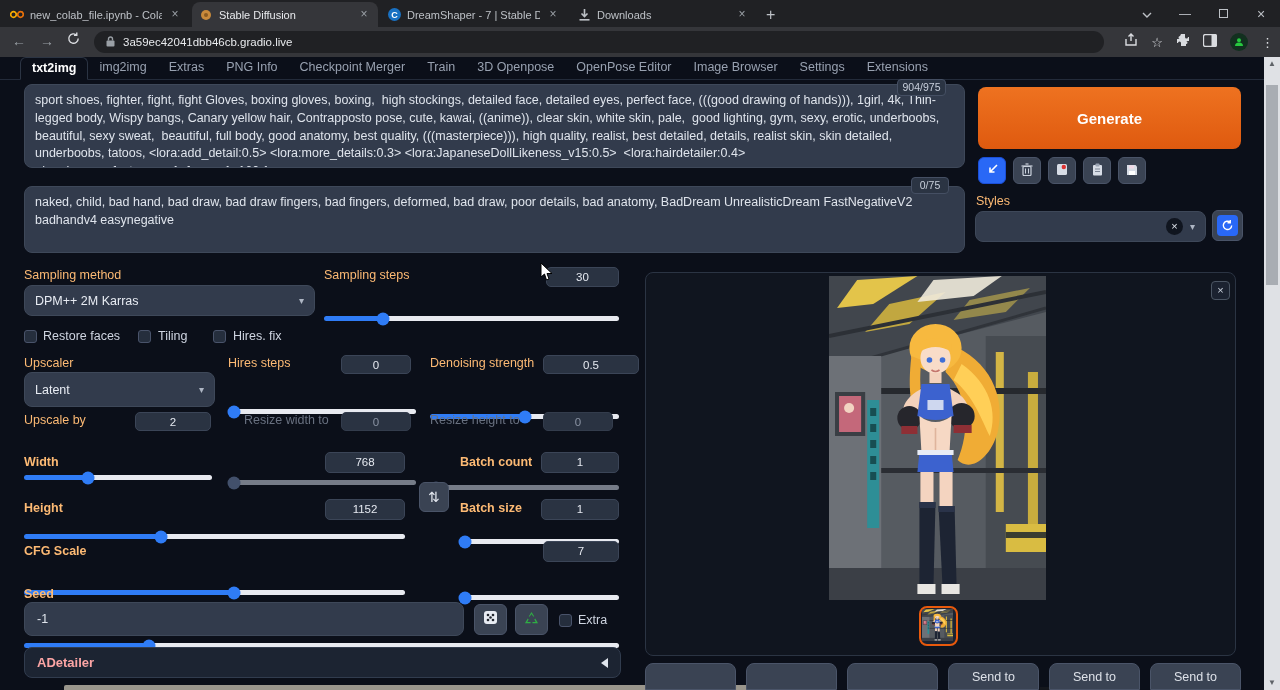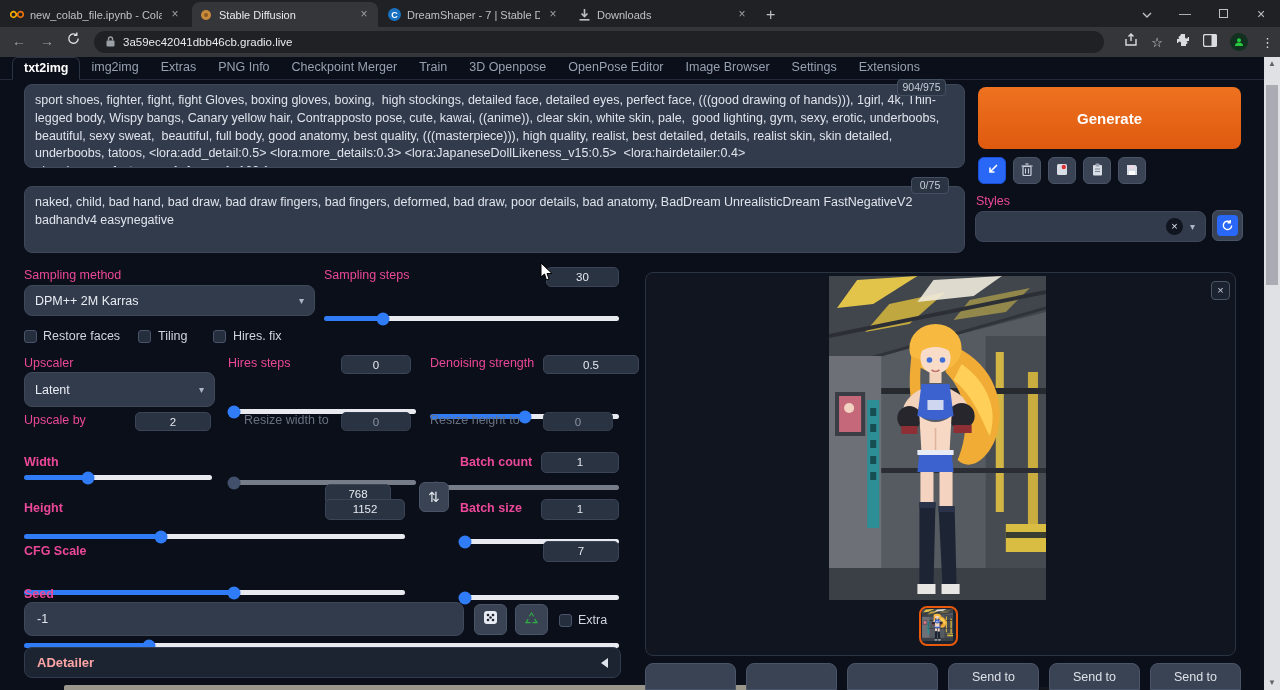--- a/index.html
+++ b/index.html
@@ -22,39 +22,39 @@
   .chrome-toolbar { position:absolute; top:27px; left:0; width:1280px; height:30px; background:#35363a; }
   .nav-arrow { position:absolute; top:33px; color:#9aa0a6; font-size:14px; line-height:16px; }
   .urlbar { position:absolute; left:94px; top:31px; width:1010px; height:22px; background:#202124; border-radius:11px;
             display:flex; align-items:center; gap:8px; padding:0 12px; color:#e8eaed; font-size:11.5px; }
   .tb-icons { position:absolute; right:6px; top:27px; height:30px; display:flex; align-items:center; gap:13px; color:#dadce0; }
   .avatar { width:18px; height:18px; border-radius:50%; background:#12301f; display:flex; align-items:center; justify-content:center; }
 
   
   .page { position:absolute; top:57px; left:0; width:1264px; height:633px; background:#0b0f19; color:#cfd5e1; }
 
-  .sd-nav { display:flex; padding-left:12px; border-bottom:1px solid #232b3a; height:23px; }
+  .sd-nav { display:flex; padding-left:20px; border-bottom:1px solid #232b3a; height:23px; }
   .sd-nav-item { padding:3px 11px 4px; color:#98a1b0; font-size:12.5px; white-space:nowrap; }
   .sd-nav-item.active { color:#ffffff; font-weight:bold; border:1px solid #2b3443; border-bottom-color:#0b0f19;
                         border-radius:6px 6px 0 0; margin-bottom:-1px; background:#0b0f19; }
 
   .abs { position:absolute; }
   textarea.prompt { background:#323b4c; border:1px solid #3e4859; border-radius:8px; color:#dfe4ec;
                     font-size:12.5px; line-height:1.42; padding:7px 10px; resize:none; overflow:hidden;
                     font-family:"Liberation Sans","DejaVu Sans",sans-serif; }
   .counter { background:#2b3443; border:1px solid #454f63; border-radius:4px; color:#c8cfdb;
              font-size:10.5px; text-align:center; line-height:15px; z-index:3; }
 
   .gen-btn { background:linear-gradient(180deg,#ee7220,#df5a0f); border-radius:8px; color:#fff; font-weight:bold;
              font-size:15px; display:flex; align-items:center; justify-content:center; }
   .mini-btn { width:28px; height:27px; border-radius:6px; background:#3a4353; border:1px solid #4a5468;
               display:flex; align-items:center; justify-content:center; }
   .mini-btn.blue { background:#2968f6; border-color:#1b4fd8; }
 
-  .lbl { font-size:12.5px; color:#ec4899; white-space:nowrap; }
+  .lbl { font-size:12.5px; color:#fdba74; white-space:nowrap; }
   .lbl.dim, .cb-lbl.dim { color:#697180; }
   .dd { background:#323b4c; border:1px solid #3e4859; border-radius:8px; display:flex; align-items:center;
         padding:0 10px; font-size:12.5px; color:#e8ecf3; }
   .dd .dd-val { flex:1; white-space:nowrap; overflow:hidden; }
   .caret { color:#aeb6c4; font-size:10px; }
   .numbox { background:#2a3342; border:1px solid #3b4557; border-radius:5px; color:#e5e9f0;
             font-size:11.5px; text-align:center; line-height:18px; }
   .numbox.dim { color:#8a93a3; border-color:#333c4c; }
 
   .slider { height:5px; border-radius:3px; position:relative;
@@ -355,21 +355,21 @@
     <div class="numbox abs" style="left:135px;top:355px;width:76px;height:19px;">2</div>
     <div class="slider abs" style="left:24px;top:380px;width:188px;--p:34%;"></div>
     <div class="lbl dim abs" style="left:244px;top:356px;">Resize width to</div>
     <div class="numbox dim abs" style="left:341px;top:355px;width:70px;height:19px;">0</div>
     <div class="slider dis abs" style="left:228px;top:380px;width:188px;--p:3%;"></div>
     <div class="lbl dim abs" style="left:430px;top:356px;">Resize height to</div>
     <div class="numbox dim abs" style="left:543px;top:355px;width:70px;height:19px;">0</div>
     <div class="slider dis abs" style="left:430px;top:380px;width:189px;--p:3%;"></div>
 
     <div class="lbl abs" style="left:24px;top:398px;font-weight:bold;">Width</div>
-    <div class="numbox abs" style="left:325px;top:395px;width:66px;height:21px;margin-top:32px;">768</div>
+    <div class="numbox abs" style="left:325px;top:395px;width:80px;height:21px;">768</div>
     <div class="slider abs" style="left:24px;top:424px;width:381px;--p:36%;"></div>
     <div class="tool-btn abs" style="left:419px;top:425px;width:30px;height:30px;color:#e5e9f0;font-size:14px;">
       <span>⇅</span>
     </div>
     <div class="lbl abs" style="left:460px;top:398px;font-weight:bold;">Batch count</div>
     <div class="numbox abs" style="left:541px;top:395px;width:78px;height:21px;">1</div>
     <div class="slider abs" style="left:460px;top:424px;width:159px;--p:3%;"></div>
 
     <div class="lbl abs" style="left:24px;top:444px;font-weight:bold;">Height</div>
     <div class="numbox abs" style="left:325px;top:442px;width:80px;height:21px;">1152</div>

